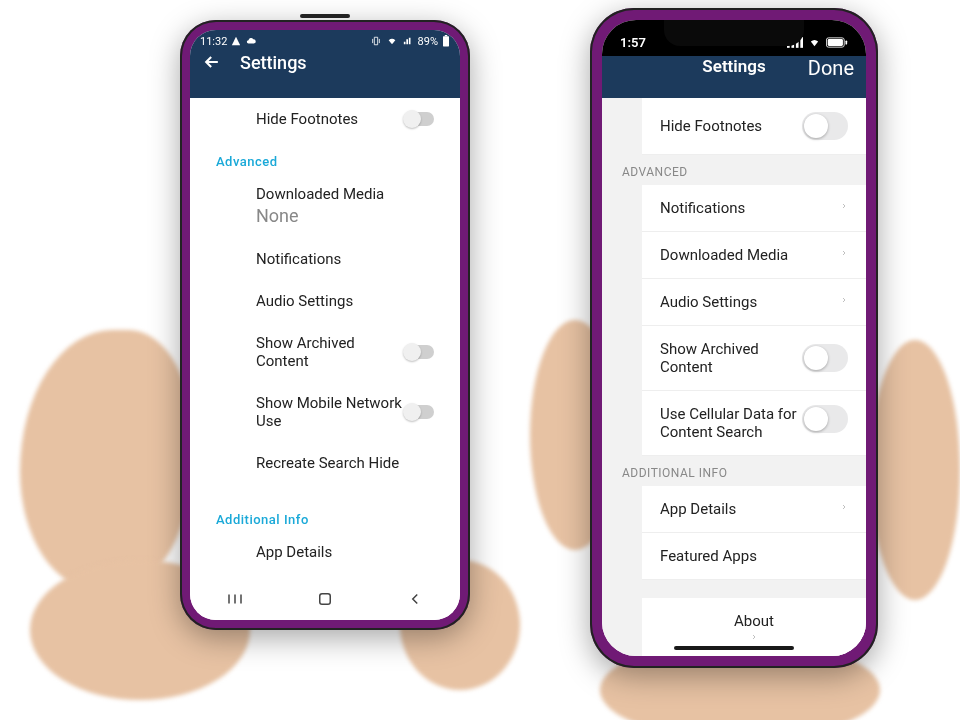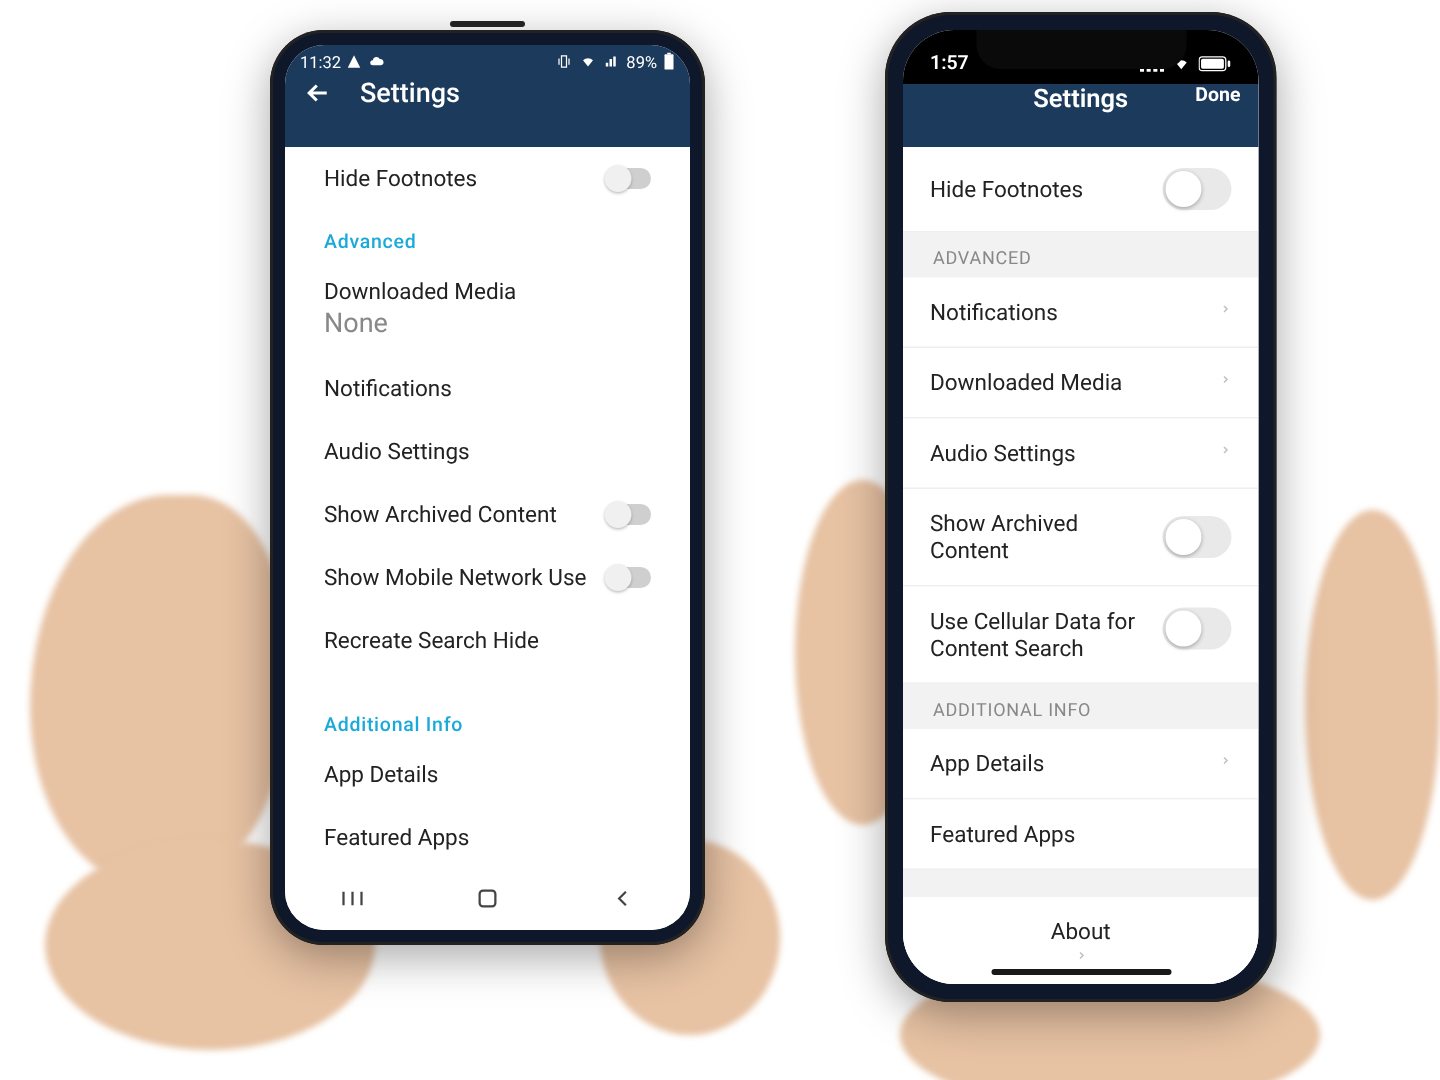--- a/index.html
+++ b/index.html
@@ -26,35 +26,35 @@
   .hand.left1 { left: 20px; top: 330px; width: 170px; height: 260px; border-radius: 60% 40% 50% 50%; }
   .hand.left2 { left: 30px; top: 560px; width: 220px; height: 140px; border-radius: 50%; }
   .hand.left3 { left: 400px; top: 560px; width: 120px; height: 130px; border-radius: 50%; }
   .hand.right1 { left: 530px; top: 320px; width: 90px; height: 230px; border-radius: 50%; }
   .hand.right2 { left: 870px; top: 340px; width: 90px; height: 260px; border-radius: 50%; }
   .hand.right3 { left: 600px; top: 640px; width: 280px; height: 100px; border-radius: 50%; }
 
   
   .phone {
     position: absolute;
-    background: #0f172a;
+    background: #701a75;
     border-radius: 36px;
     box-shadow: 0 8px 30px rgba(0,0,0,0.35), inset 0 0 0 2px #222;
     padding: 10px;
   }
   .phone.android {
     left: 180px;
     top: 20px;
     width: 290px;
     height: 610px;
   }
   .phone.ios {
     left: 590px;
     top: 8px;
-    width: 261px;
+    width: 288px;
     height: 660px;
     border-radius: 44px;
     padding: 12px;
   }
   .screen {
     width: 100%;
     height: 100%;
     background: #fff;
     border-radius: 26px;
     overflow: hidden;
@@ -119,41 +119,42 @@
     height: 46px;
     padding: 0 12px;
     flex-shrink: 0;
   }
   .navbar.android .title { font-size: 18px; font-weight: 500; margin-left: 18px; }
   .navbar.ios { justify-content: center; position: relative; height: 42px; }
   .navbar.ios .title { font-size: 17px; font-weight: 600; }
   .navbar.ios .done {
     position: absolute;
     right: 12px;
-    font-size: 13px;
-    font-weight: 700;
+    font-size: 20px;
+    font-weight: 400;
     cursor: pointer;
   }
   .back-btn { cursor: pointer; display:flex; align-items:center; }
 
   
   .content {
     flex: 1;
     overflow-y: hidden;
     background: #fff;
   }
   .row {
     display: flex;
     align-items: center;
     justify-content: space-between;
     padding: 13px 20px;
     font-size: 15px;
     color: #222;
     cursor: pointer;
     background: #fff;
+    margin-left: 40px;
   }
   .row.android { padding: 12px 26px; }
   .row .sub { display:block; font-size: 18px; color: #888; margin-top: 2px; }
   .row.twoline { align-items: flex-start; }
   .row.twoline .label-wrap { max-width: 170px; }
   .row.ios { border-bottom: 1px solid #eee; padding: 14px 18px; }
   .row.ios:last-child { border-bottom: none; flex-direction: column; }
 
   .section-header {
     font-size: 12px;

